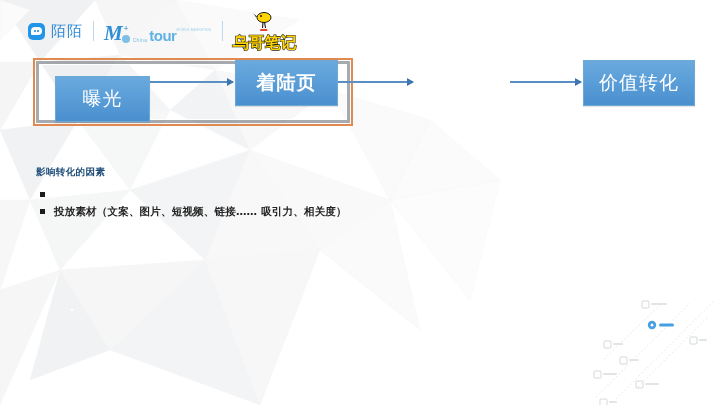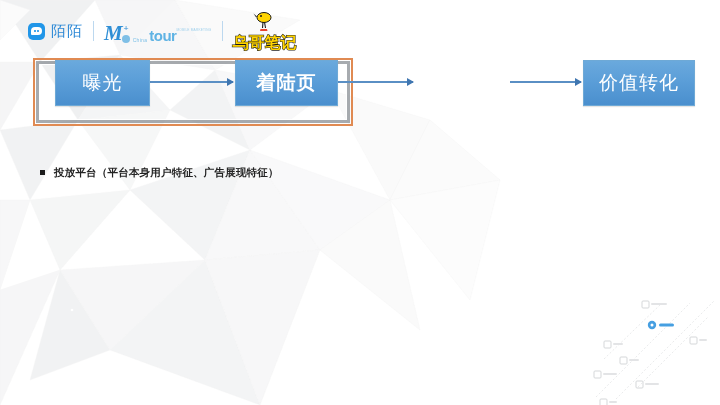--- a/index.html
+++ b/index.html
@@ -179,36 +179,40 @@
   </div>
 
   <div class="flow">
 
     <div class="highlight-frame"></div>
 
     <div class="arrow" style="left:150px;width:83px;"></div>
     <div class="arrow" style="left:338px;width:75px;"></div>
     <div class="arrow" style="left:510px;width:71px;"></div>
 
-    <div class="node" style="left:55px;width:93px;">
+    <div class="node" style="left:55px;width:93px;margin-top:16px;">
       <span>曝光</span>
     </div>
     <div class="node" style="left:235px;width:101px;font-weight:bold;">
       <span>着陆页</span>
     </div>
     <div class="node" style="left:583px;width:110px;">
       <span>价值转化</span>
     </div>
   </div>
 
   <div class="factors">
+    <h4>影响转化的因素</h4>
     <ul>
       <li>
         <span class="bullet-sq"></span>
-        <span>投放平台（平台本身用户特征、广告展现特征）</span>
+      </li>
+      <li>
+        <span class="bullet-sq"></span>
+        <span>投放素材（文案、图片、短视频、链接……  吸引力、相关度）</span>
       </li>
     </ul>
   </div>
 
   <svg class="deco" viewBox="0 0 130 110">
     <g stroke="#dedfe1" stroke-width=".7" stroke-dasharray="2 2" fill="none">
       <line x1="6" y1="102" x2="100" y2="8"></line>
       <line x1="26" y1="104" x2="124" y2="6"></line>
       <line x1="14" y1="64" x2="72" y2="8"></line>
       <line x1="48" y1="92" x2="118" y2="22"></line>

